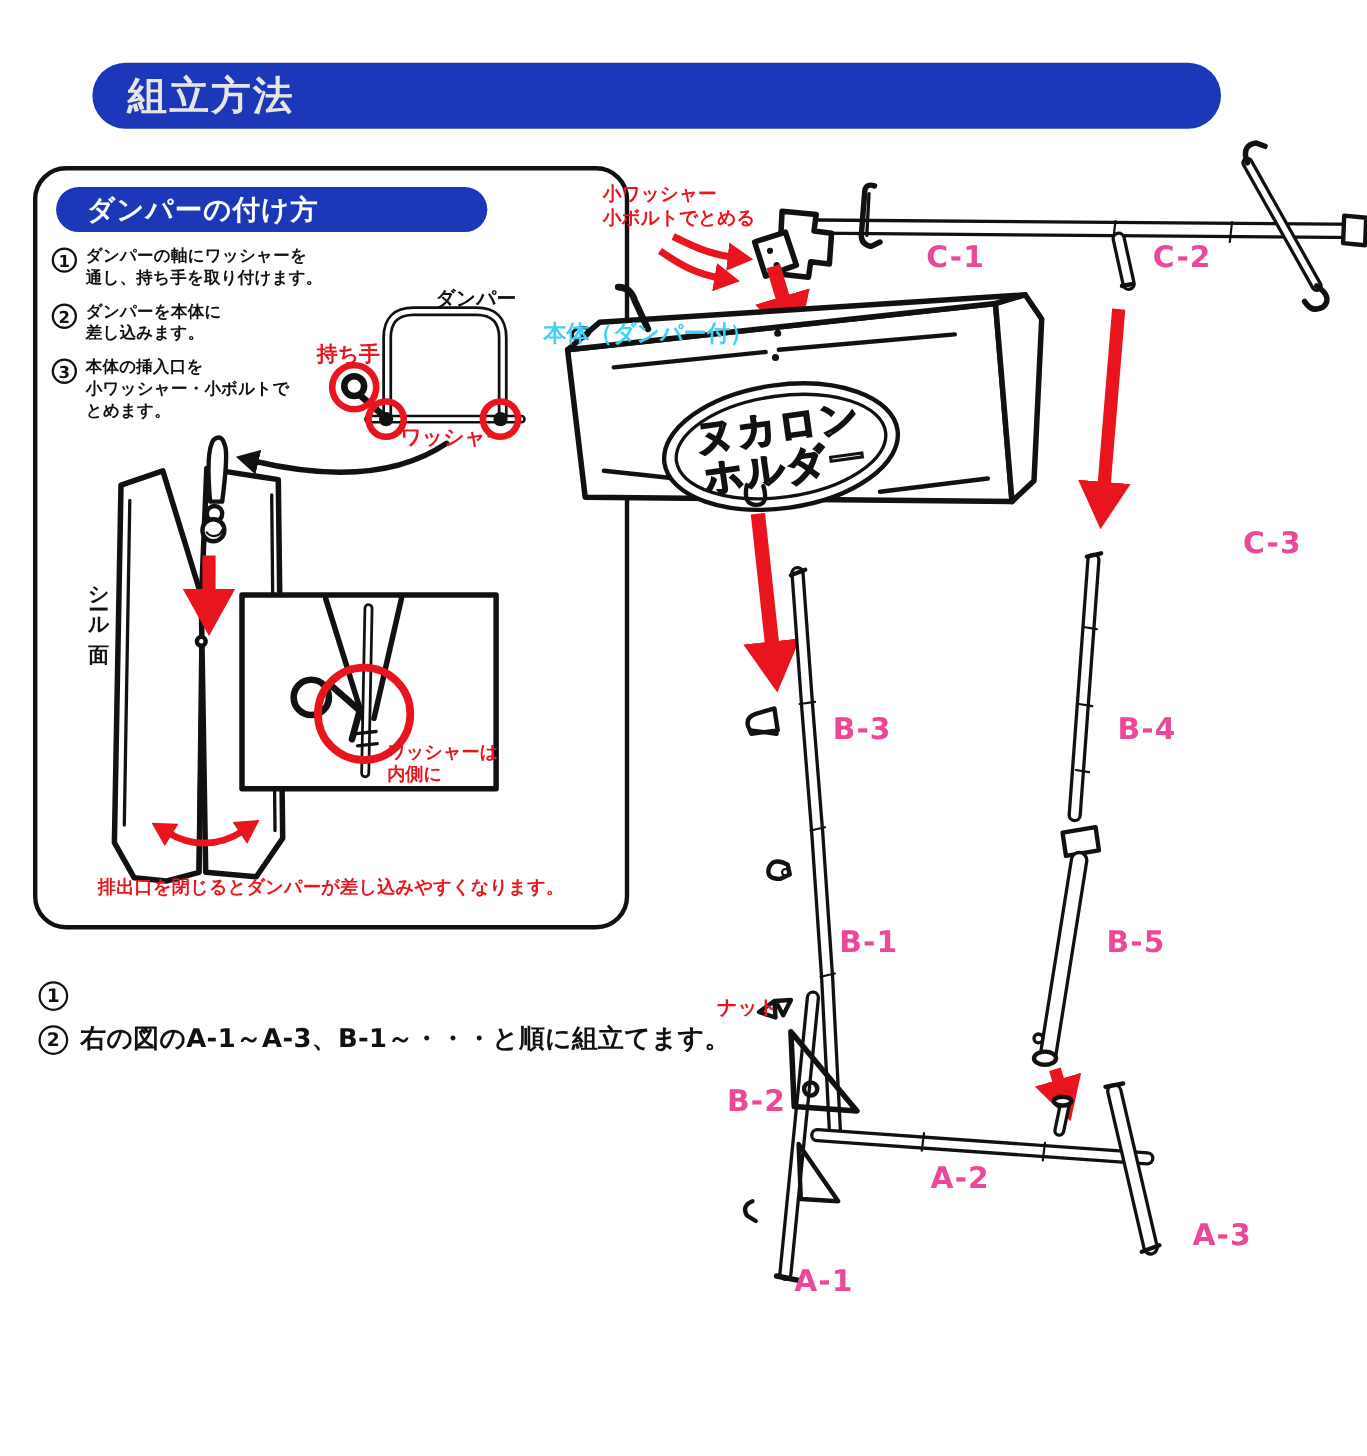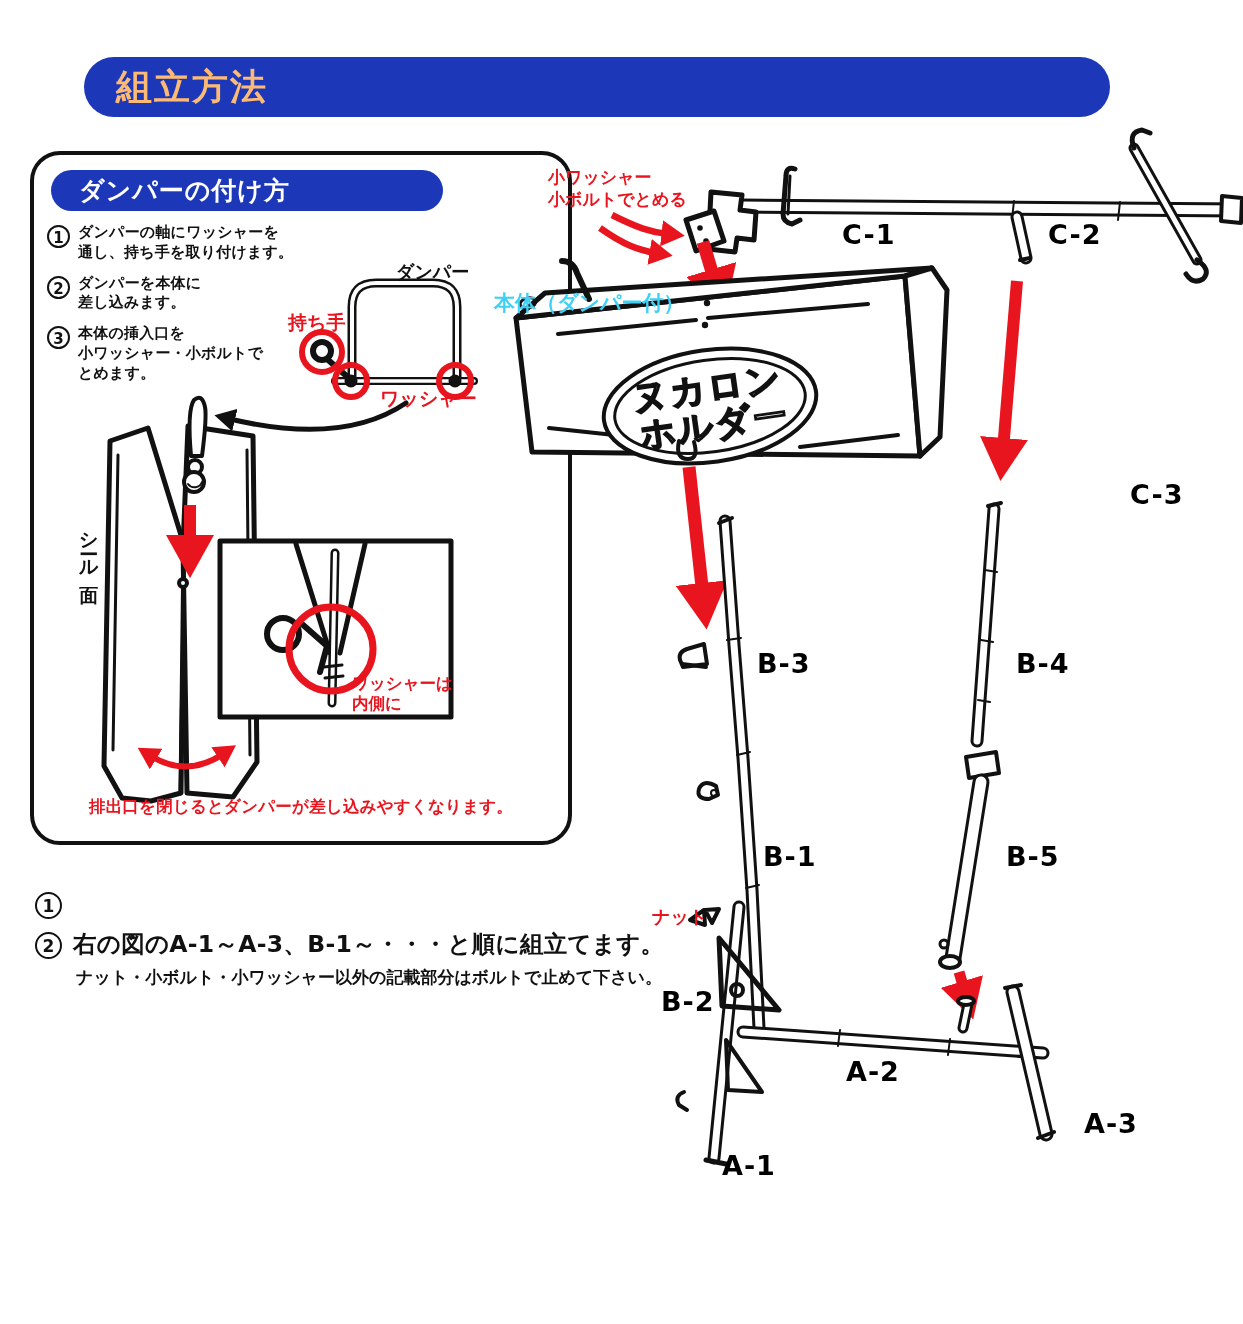--- a/index.html
+++ b/index.html
@@ -2,21 +2,21 @@
 <html><head>
 <meta charset="utf-8">
 <style>
   html,body{margin:0;padding:0;background:#fff;}
   .page{position:relative;width:1243px;height:1324px;background:#fff;overflow:hidden;
         font-family:"DejaVu Sans",sans-serif;color:#111;}
 
   
   .banner{position:absolute;left:84px;top:57px;width:1026px;height:60px;background:#1c38b8;
           border-radius:30px;display:flex;align-items:center;padding-left:32px;box-sizing:border-box;}
-  .banner span{color:#fdba74;font-size:36px;font-weight:bold;letter-spacing:2px;}
+  .banner span{color:#e5e5e5;font-size:36px;font-weight:bold;letter-spacing:2px;}
 
   
   .dbox{position:absolute;left:30px;top:151px;width:542px;height:694px;border:4.5px solid #111;
         border-radius:30px;background:#fff;box-sizing:border-box;}
   .dbox-title{position:absolute;left:17px;top:15px;width:392px;height:41px;background:#1c38b8;
         border-radius:21px;color:#fff;font-size:25px;font-weight:bold;line-height:41px;
         padding-left:28px;box-sizing:border-box;letter-spacing:1px;}
   .steps{position:absolute;left:13px;top:68px;width:300px;}
   .step{display:flex;gap:8px;margin-bottom:11px;}
   .cnum{flex:0 0 auto;width:23px;height:23px;border:2px solid #111;border-radius:50%;
@@ -25,21 +25,21 @@
 
   .lab{position:absolute;font-weight:bold;white-space:pre-line;line-height:1.2;}
   .red{color:#e8151e;}
   .cyan{color:#3fd0f6;}
   .blk{color:#111;}
   .vtext{writing-mode:vertical-rl;letter-spacing:3px;}
   .dbox-footnote{position:absolute;left:0;top:641px;width:100%;text-align:center;
         color:#e8151e;font-size:16.5px;font-weight:bold;letter-spacing:0.2px;}
 
   
-  .plabel{position:absolute;font-size:27px;font-weight:bold;color:#000000;letter-spacing:1px;}
+  .plabel{position:absolute;font-size:27px;font-weight:bold;color:#ec4899;letter-spacing:1px;}
 
   
   .bottom{position:absolute;left:35px;top:888px;width:660px;}
   .bstep{display:flex;gap:11px;margin-bottom:9px;align-items:flex-start;}
   .cnum2{flex:0 0 auto;width:27px;height:27px;border:2.5px solid #111;border-radius:50%;
         font-size:17px;font-weight:bold;text-align:center;line-height:24px;margin-top:4px;box-sizing:border-box;}
   .bstep .btxt{font-size:23.5px;font-weight:bold;letter-spacing:0.3px;}
   .bnote{margin-left:41px;font-size:17px;font-weight:600;margin-top:-3px;}
 
   
@@ -150,21 +150,21 @@
         <path class="tw4" d="M301,398 L298,548"></path>
         <path class="s3" d="M290,512 L308,510 M291,523 L309,521"></path>
         <circle cx="249" cy="479" r="16" class="s6" fill="#fff"></circle>
         <path class="s6" d="M268,469 L293,491 L286,517"></path>
         <circle cx="297" cy="494" r="42" class="redc" stroke-width="7"></circle>
       </g>
     </svg>
 
     <div class="lab blk" style="left:362px;top:106px;font-size:18px;">ダンパー</div>
     <div class="lab red" style="left:254px;top:156px;font-size:19px;">持ち手</div>
-    <div class="lab red" style="left:330px;top:232px;font-size:19px;margin-left:16px;">ワッシャー</div>
+    <div class="lab red" style="left:330px;top:232px;font-size:19px;">ワッシャー</div>
     <div class="lab blk vtext" style="left:44px;top:364px;font-size:19px;">シール面</div>
     <div class="lab red" style="left:318px;top:519px;font-size:16.5px;">ワッシャーは
 内側に</div>
     <div class="dbox-footnote">排出口を閉じるとダンパーが差し込みやすくなります。</div>
   </div>
 
   <svg width="1243" height="1324" viewBox="0 0 1243 1324" style="position:absolute;left:0;top:0;">
     <defs>
       <marker id="mr2" markerWidth="3.6" markerHeight="4" refX="1" refY="2" orient="auto" markerUnits="strokeWidth">
         <path d="M0,0 L3.6,2 L0,4 Z" fill="#e8151e"></path>
@@ -282,16 +282,15 @@
   <div class="plabel" style="left:722px;top:1150px;">A-1</div>
 
   <div class="bottom">
     <div class="bstep">
       <div class="cnum2">1</div>
     </div>
     <div class="bstep">
       <div class="cnum2">2</div>
       <div class="btxt">右の図のA-1～A-3、B-1～・・・と順に組立てます。</div>
     </div>
-    <div class="bnote">ナット・小ボルト・小ワッシャー以外の記載部分はボルトで止めて下さい。</div>
   </div>
 
 </div>
 
 </body></html>

